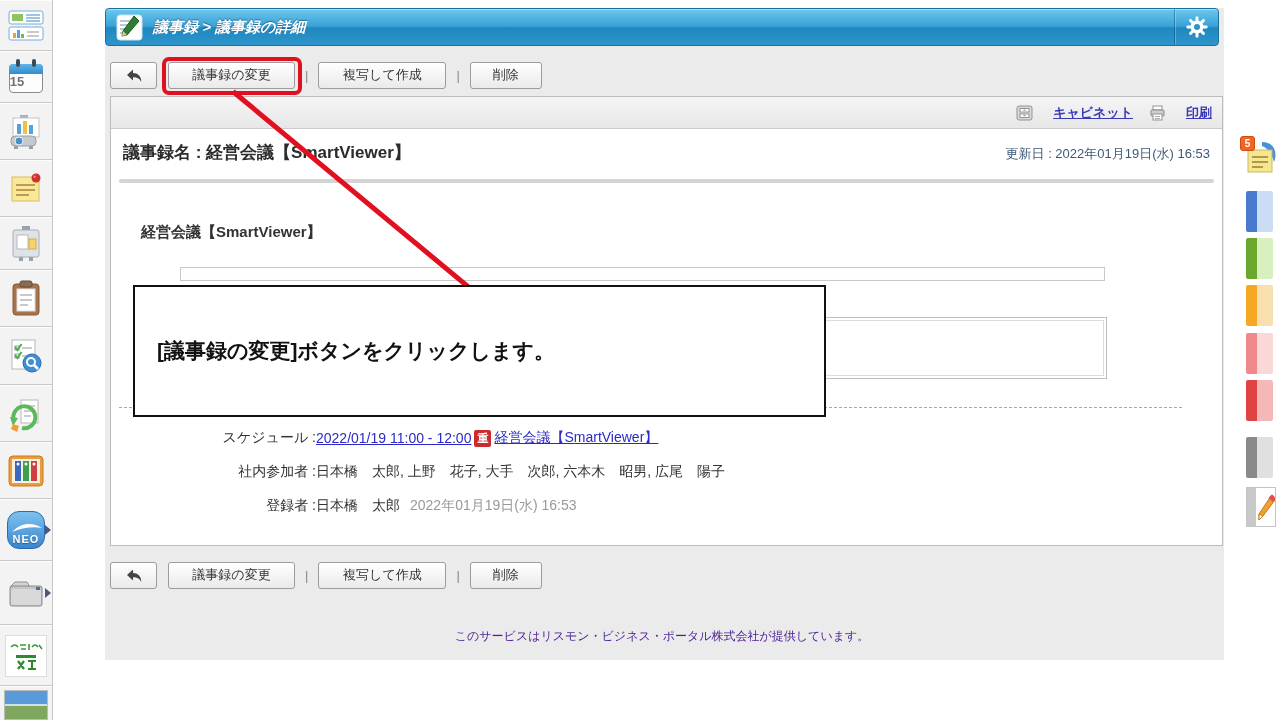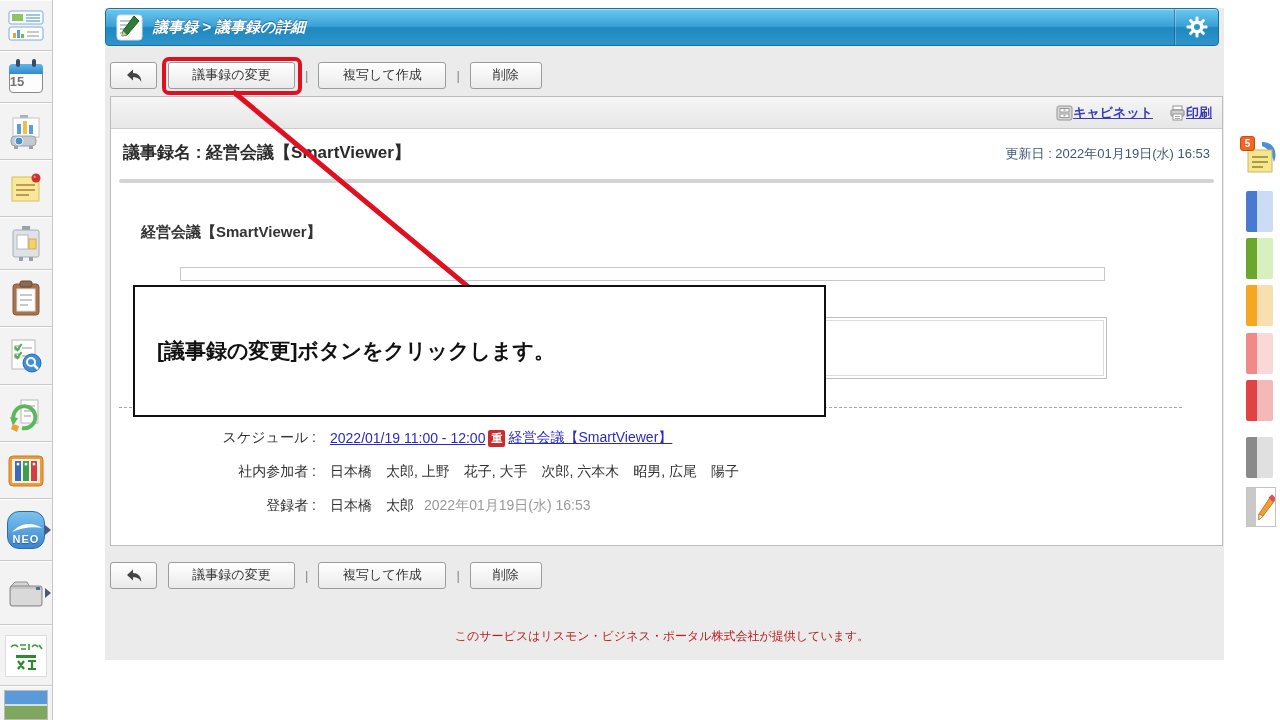--- a/index.html
+++ b/index.html
@@ -32,40 +32,40 @@
   .tbar.t1 { top:52px; } .tbar.t2 { top:552px; }
   .btn { height:27px; background:linear-gradient(#ffffff,#eaeaea); border:1px solid #9c9c9c; border-radius:3px; color:#333; font-size:13px; font-family:inherit; display:flex; align-items:center; justify-content:center; padding:0 16px; cursor:pointer; box-shadow:inset 0 1px 0 #fff; white-space:nowrap; }
   .btn-back { width:47px; padding:0; }
   .btn-change { margin-left:11px; width:127px; }
   .btn-copy { width:128px; }
   .btn-del { width:72px; }
   .tsep { color:#888; font-size:13px; margin:0 10px; }
 
   .panel { position:absolute; left:5px; top:88px; width:1113px; height:450px; background:#fff; border:1px solid #bcbcbc; }
   .pstrip { position:absolute; left:0; top:0; width:100%; height:32px; background:linear-gradient(#f5f5f5,#e7e7e7); border-bottom:1px solid #ccc; display:flex; align-items:center; justify-content:flex-end; padding-right:10px; gap:16px; }
-  .plink { display:flex; align-items:center; gap:0; cursor:pointer; }
+  .plink { display:flex; align-items:center; gap:20px; cursor:pointer; }
   .plink a { color:#3a3ab8; font-size:13px; font-weight:bold; text-decoration:underline; }
   .ptitle-row { position:absolute; left:12px; right:12px; top:44px; display:flex; justify-content:space-between; align-items:baseline; }
   .ptitle { font-size:17px; font-weight:bold; color:#2b2b2b; }
   .pupdated { font-size:13px; color:#3f5877; }
   .prule { position:absolute; left:8px; right:8px; top:82px; height:4px; background:#d4d4d4; border-radius:2px; }
   .psubject { position:absolute; left:30px; top:126px; font-size:15px; font-weight:bold; color:#333; }
   .thinbox { position:absolute; left:69px; top:170px; width:925px; height:14px; border:1px solid #c9c9c9; background:#fefefe; }
   .bigbox { position:absolute; left:68px; top:220px; width:928px; height:62px; border:1px solid #bfbfbf; padding:2px; background:#fff; }
   .bigbox-inner { width:100%; height:100%; border:1px solid #dcdcdc; }
   .dashed { position:absolute; left:8px; top:310px; width:1063px; border-top:1px dashed #a8a8a8; }
   .frow { position:absolute; left:8px; display:flex; align-items:center; font-size:14px; color:#333; }
-  .frow .flabel { width:197px; text-align:right; margin-right:14px; color:#333; }
+  .frow .flabel { width:197px; text-align:right; color:#333; }
   .frow a { color:#2a2ac8; text-decoration:underline; }
   .badge { display:inline-block; min-width:17px; height:17px; line-height:17px; text-align:center; background:#cc2b2b; color:#fff; font-size:11px; font-weight:bold; border-radius:2px; margin:0 3px; }
   .gray-date { color:#999; margin-left:10px; }
 
   .footer-line { position:absolute; left:0; width:1114px; text-align:center; }
   .f1 { top:594px; font-size:12px; color:#a8a8a8; }
-  .f2 { top:620px; font-size:12px; color:#b91c1c; }
+  .f2 { top:620px; font-size:12px; color:#4c1d95; }
 
   
   .rsb { position:absolute; left:1240px; top:0; width:40px; height:720px; }
   .rsb-item { position:absolute; cursor:pointer; }
   .tab { width:27px; height:41px; border-radius:2px; display:flex; overflow:hidden; }
   .tab .l { width:11px; height:100%; } .tab .r { flex:1; }
   .memo-wrap { position:relative; width:36px; height:40px; }
   .memo-badge { position:absolute; left:-2px; top:-2px; width:15px; height:15px; background:#f26522; border:1px solid #d04a10; border-radius:3px; color:#fff; font-size:10px; font-weight:bold; text-align:center; line-height:13px; z-index:2; }
   .pencil-tile { width:30px; height:40px; background:#fff; border:1px solid #c4c4c4; display:flex; }
   .pencil-tile .g { width:10px; height:100%; background:#c9c9c9; }

